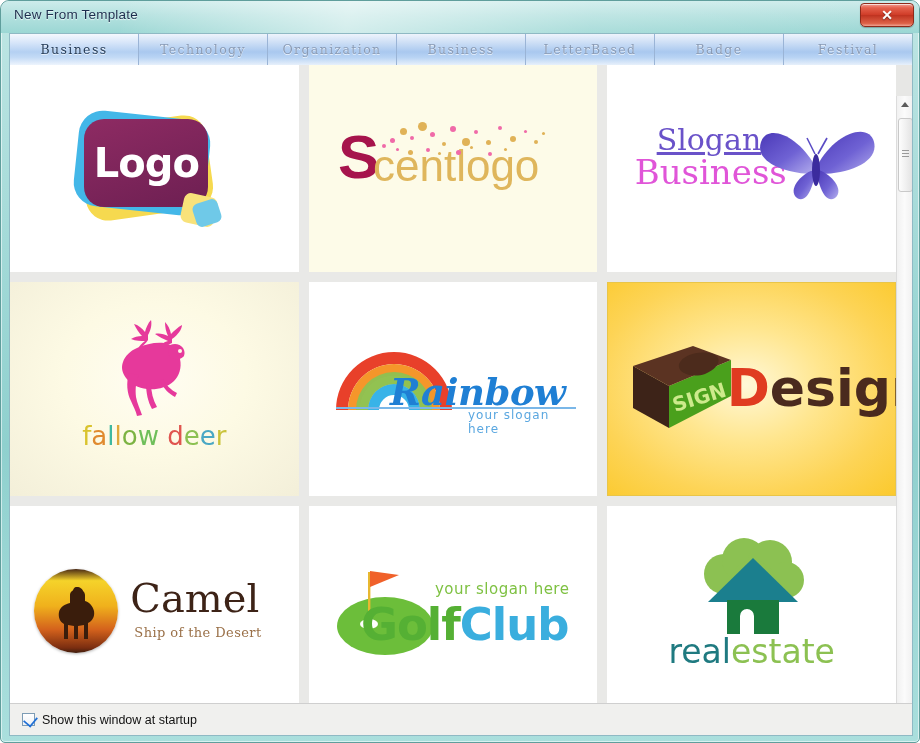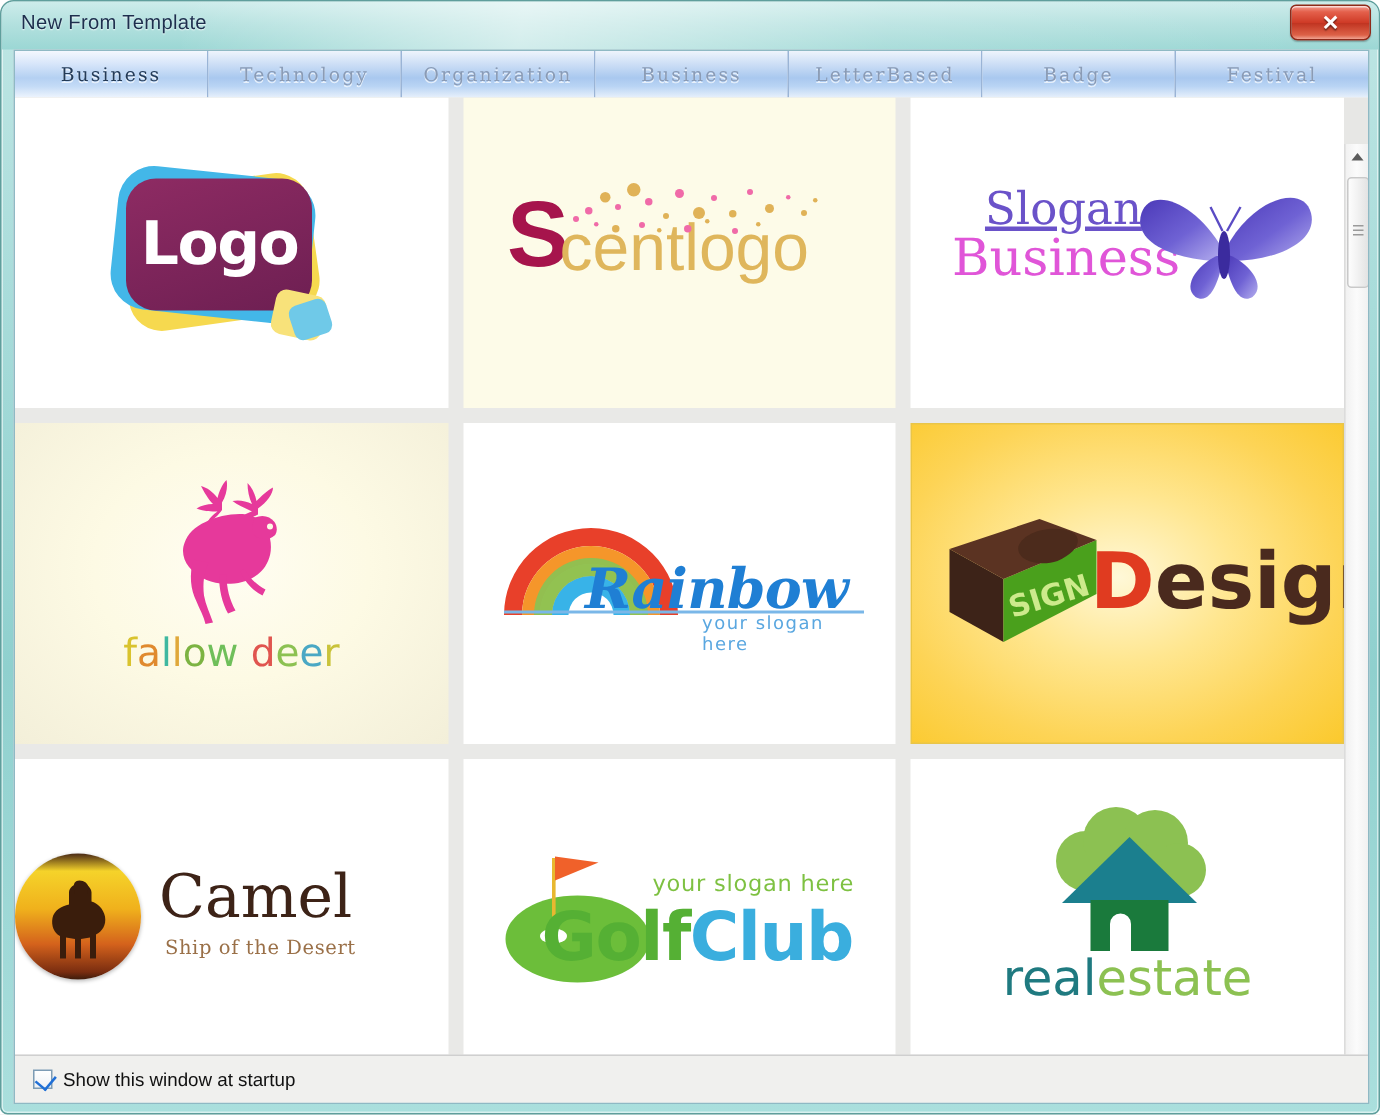--- a/index.html
+++ b/index.html
@@ -198,21 +198,21 @@
   .lg-sign .inner{position:relative;width:250px;height:110px;}
   .lg-sign svg{position:absolute;left:0;top:12px;}
   .lg-sign .txt{
     position:absolute;left:100px;top:24px;white-space:nowrap;
     font-family:"DejaVu Sans", sans-serif;font-weight:bold;font-size:52px;
   }
   .lg-sign .d{color:#e03b20;}
   .lg-sign .esign{color:#4a2a1e;}
 
   
-  .lg-camel{display:flex;align-items:center;justify-content:flex-start;}
+  .lg-camel{display:flex;align-items:center;justify-content:center;}
   .lg-camel .inner{position:relative;width:240px;height:100px;}
   .lg-camel .badge{
     position:absolute;left:0;top:6px;width:84px;height:84px;border-radius:50%;
     background:linear-gradient(180deg,#4a2a16 0%,#f5d32a 14%,#f0b11c 44%,#d4621c 72%,#7a2d10 94%,#3d1c0c 100%);
     box-shadow:0 1px 3px rgba(0,0,0,.3);
   }
   .lg-camel .badge svg{position:absolute;left:14px;top:12px;}
   .lg-camel .nm{
     position:absolute;left:96px;top:12px;
     font-family:"DejaVu Serif", serif;font-size:40px;color:#3d2317;

